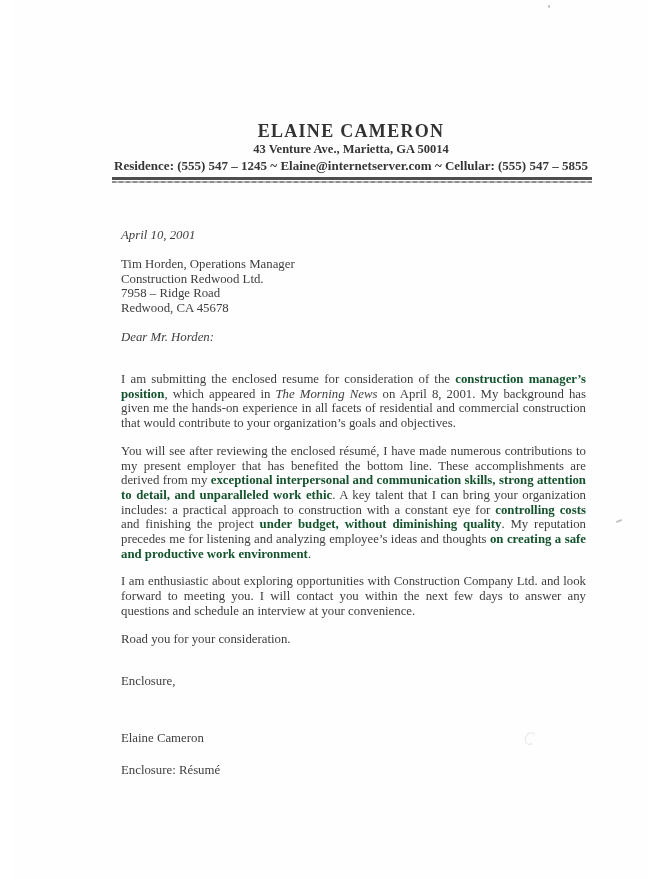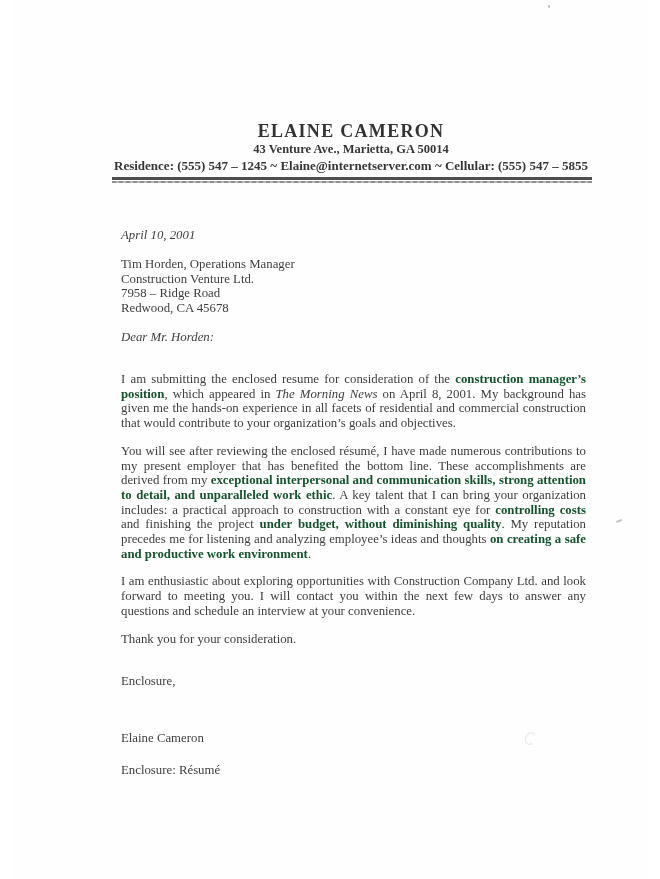--- a/index.html
+++ b/index.html
@@ -70,32 +70,32 @@
     <div class="lh-contact">Residence: (555) 547 – 1245 ~ Elaine@internetserver.com ~ Cellular: (555) 547 – 5855</div>
     <div class="rule-dark"></div>
     <div class="rule-light"></div>
   </header>
 
   <div class="letter-body">
     <div class="date">April 10, 2001</div>
 
     <div class="recipient">
       <div>Tim Horden, Operations Manager</div>
-      <div>Construction Venture Ltd.</div>
+      <div>Construction Redwood Ltd.</div>
       <div>7958 – Ridge Road</div>
       <div>Redwood, CA 45678</div>
     </div>
 
     <div class="salutation">Dear Mr. Horden:</div>
 
     <p class="para first"><span>I am submitting the enclosed resume for consideration of the </span><b>construction manager’s position</b><span>, which appeared in </span><i>The Morning News</i><span> on April 8, 2001. My background has given me the hands-on experience in all facets of residential and commercial construction that would contribute to your organization’s goals and objectives.</span></p>
     <p class="para"><span>You will see after reviewing the enclosed résumé, I have made numerous contributions to my present employer that has benefited the bottom line. These accomplishments are derived from my </span><b>exceptional interpersonal and communication skills, strong attention to detail, and unparalleled work ethic</b><span>. A key talent that I can bring your organization includes: a practical approach to construction with a constant eye for </span><b>controlling costs</b><span> and finishing the project </span><b>under budget, without diminishing quality</b><span>. My reputation precedes me for listening and analyzing employee’s ideas and thoughts </span><b>on creating a safe and productive work environment</b><span>.</span></p>
     <p class="para"><span>I am enthusiastic about exploring opportunities with Construction Company Ltd. and look forward to meeting you. I will contact you within the next few days to answer any questions and schedule an interview at your convenience.</span></p>
 
-    <div class="thanks">Thank you for your consideration.</div>
+    <div class="thanks">Road you for your consideration.</div>
     <div class="closing">Enclosure,</div>
     <div class="signature">Elaine Cameron</div>
     <div class="enclosure">Enclosure: Résumé</div>
   </div>
 
   <div class="tickmark"></div>
   <div class="smudge"></div>
 
 </div>
 

